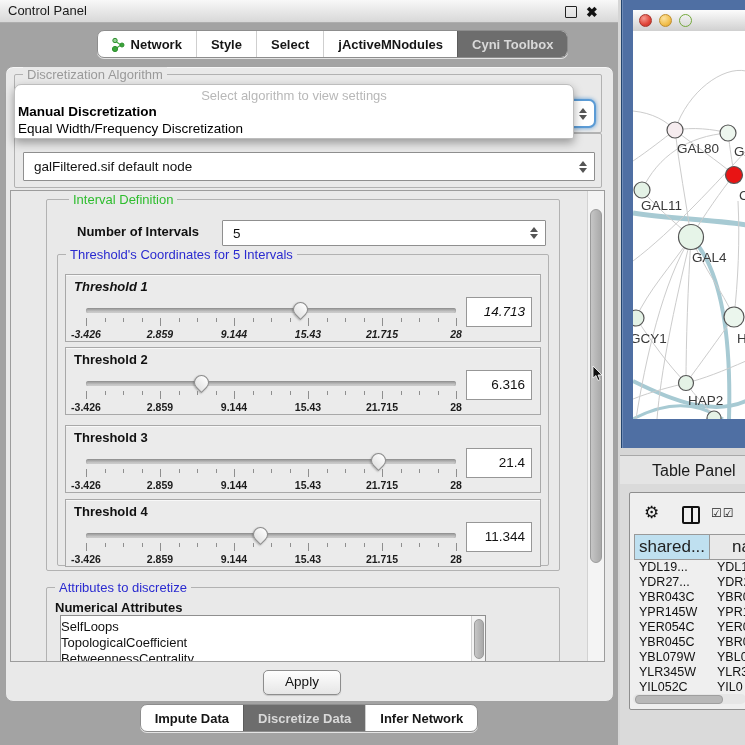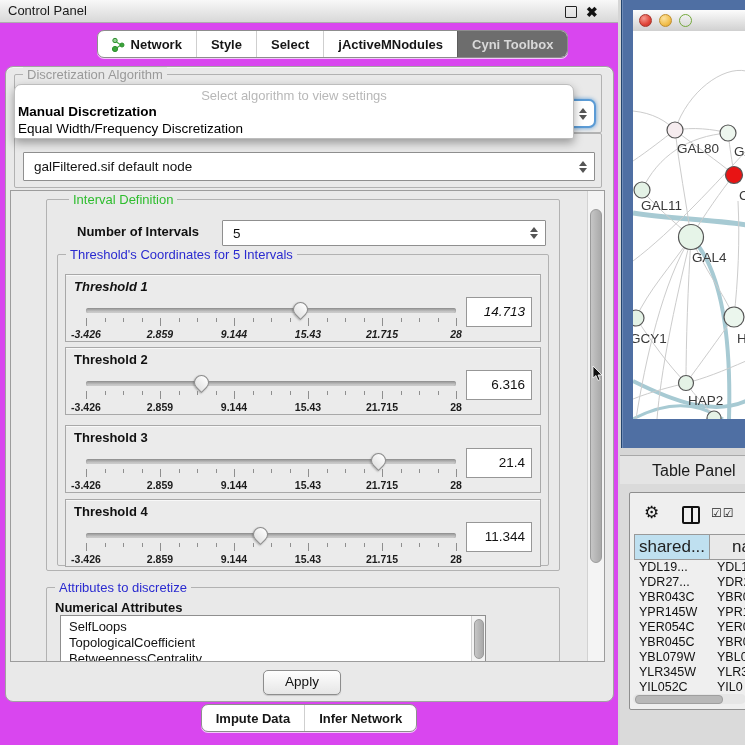--- a/index.html
+++ b/index.html
@@ -1,21 +1,21 @@
 <!DOCTYPE html>
 <html><head>
 <meta charset="utf-8">
 <style>
   html,body{margin:0;padding:0;}
   body{font-family:"Liberation Sans",sans-serif;background:#d6d6d6;}
   #stage{position:relative;width:745px;height:745px;overflow:hidden;background:#d6d6d6;}
   .abs{position:absolute;}
 
   
-  #left-panel{left:0;top:0;width:618px;height:745px;background:#d946ef;}
+  #left-panel{left:0;top:0;width:618px;height:745px;background:#a3a3a3;}
   #titlebar{left:0;top:0;width:618px;height:22px;background:linear-gradient(#f8f8f8,#d8d8d8);border-bottom:1px solid #aeaeae;}
   #titlebar .title{position:absolute;left:8px;top:0;line-height:22px;font-size:13px;color:#1a1a1a;}
   #float-icon{position:absolute;left:565px;top:6px;width:10px;height:10px;border:1.5px solid #222;border-radius:1px;}
   #close-icon{position:absolute;left:586px;top:1px;font-size:14px;font-weight:bold;color:#111;line-height:22px;}
 
   #top-tab-row{left:0;top:30px;width:665px;display:flex;justify-content:center;}
   .tabbar{display:inline-flex;border:1px solid #8d8d8d;border-radius:7px;overflow:hidden;background:#fff;height:26px;box-shadow:0 1px 0 rgba(255,255,255,.7);}
   .tabbar .tab{display:flex;align-items:center;padding:0 14px;font-size:13px;font-weight:bold;color:#161616;border-left:1px solid #cfcfcf;cursor:default;white-space:nowrap;}
   .tabbar .tab:first-child{border-left:none;}
   .tabbar .tab.selected{background:#6d6d6d;color:#d9d9d9;border-left-color:#5c5c5c;}
@@ -49,21 +49,21 @@
   .sliderzone{position:absolute;left:20px;top:26px;width:370px;height:38px;}
   .track{position:absolute;left:0;right:0;top:7px;height:5px;border-radius:3px;background:linear-gradient(#8f8f8f,#dadada);box-shadow:inset 0 0 1px #777;}
   .thumb{position:absolute;top:1px;width:13px;height:13px;background:linear-gradient(#fdfdfd,#e3e3e3);border:1px solid #8a8a8a;border-radius:50% 50% 0 50%;transform:rotate(45deg);box-shadow:0 1px 2px rgba(0,0,0,.3);}
   .ticks{position:absolute;left:0;right:0;top:17px;height:9px;}
   .ticks i{position:absolute;width:1px;background:#8e8e8e;top:0;}
   .ticklabels{position:absolute;left:0;right:0;top:27px;height:12px;}
   .ticklabels span{position:absolute;transform:translateX(-50%);font-size:10.5px;font-weight:bold;color:#1c1c1c;white-space:nowrap;}
   .valuebox{position:absolute;right:8px;top:22px;width:58px;height:28px;background:#fff;border:1px solid #979797;font-size:13.5px;color:#111;text-align:right;line-height:28px;padding-right:6px;box-sizing:content-box;}
 
   #attr-list{position:absolute;left:13px;top:27px;width:424px;height:90px;background:#fff;border:1px solid #8f8f8f;overflow:hidden;}
-  #attr-list .item{font-size:13px;line-height:16px;padding-left:8px;color:#111;white-space:nowrap;}
+  #attr-list .item{font-size:13px;line-height:16px;color:#111;white-space:nowrap;}
   #attr-list .item:first-child{padding-top:3px;}
 
   #apply-btn{left:263px;top:670px;width:76px;height:23px;border:1px solid #8d8d8d;border-radius:5px;background:linear-gradient(#fefefe,#e6e6e6);font-size:13.5px;color:#111;text-align:center;line-height:22px;box-shadow:0 1px 1px rgba(0,0,0,.15);}
 
   #bottom-tab-row{left:0;top:704px;width:618px;display:flex;justify-content:center;}
 
   
   #right-bg{left:618px;top:0;width:127px;height:745px;background:#d6d6d6;}
   #netwin{left:621px;top:0;width:124px;height:448px;background:#4f6fa3;border-left:1px solid #24456f;box-shadow:inset 1px 0 0 #6f8cb8;}
   #net-titlebar{position:absolute;left:11px;top:10px;right:0;height:21px;background:linear-gradient(#fcfcfc,#d0d0d0);border-bottom:1px solid #999;}
@@ -359,20 +359,23 @@
         </div>
       </div>
     </div>
 
     <div class="abs" id="apply-btn">Apply</div>
 
     <div class="abs" id="bottom-tab-row">
       <div class="tabbar" id="bottom-tabs">
           <div class="tab">
             <span>Impute Data</span>
+          </div>
+          <div class="tab selected">
+            <span>Discretize Data</span>
           </div>
           <div class="tab">
             <span>Infer Network</span>
           </div>
         </div>
     </div>
   </div>
 
   <div class="abs" id="right-bg"></div>
 

